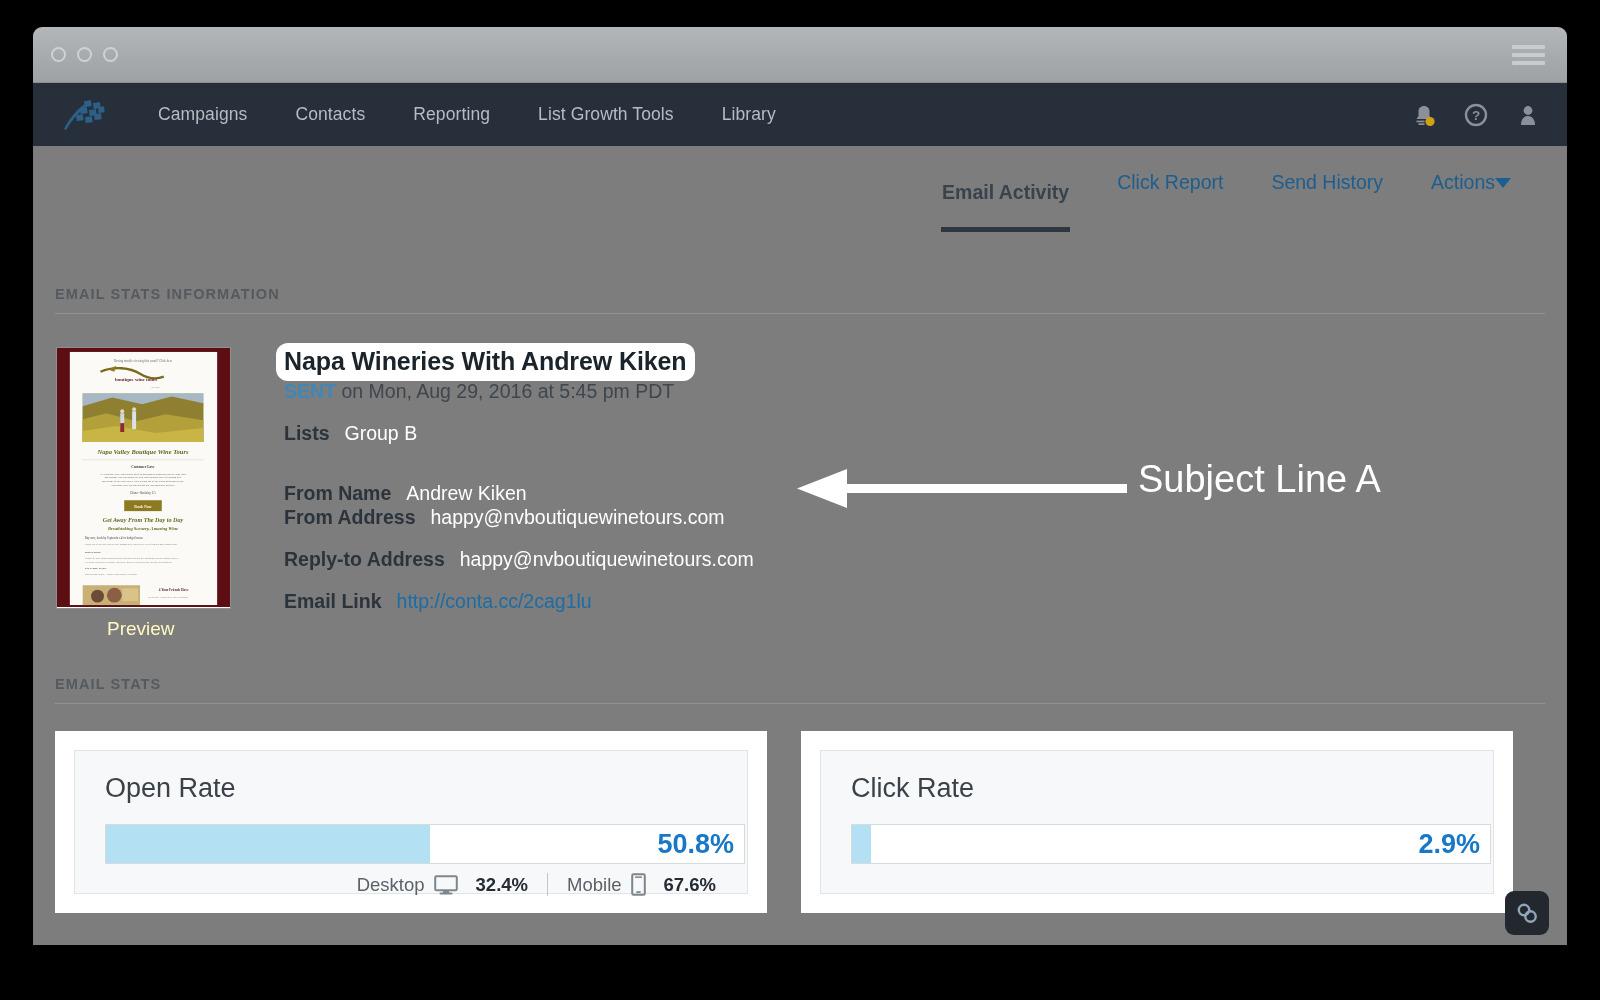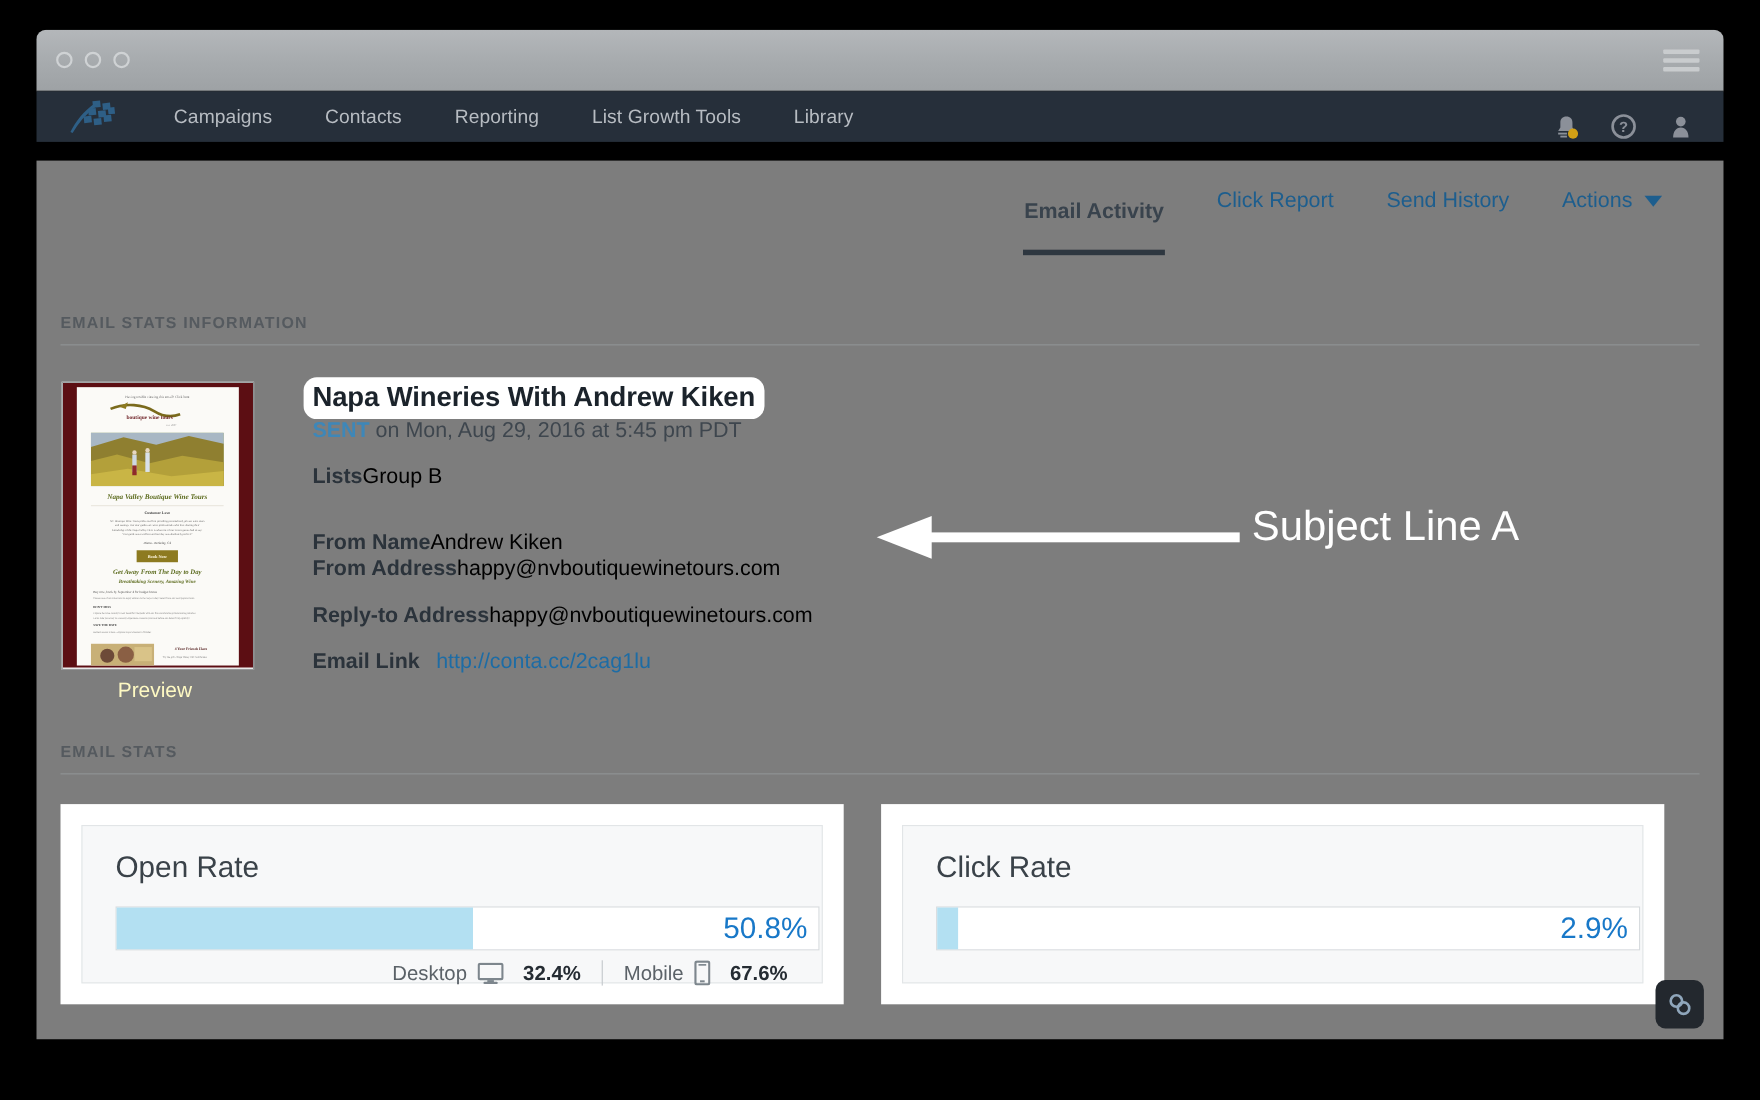--- a/index.html
+++ b/index.html
@@ -47,21 +47,21 @@
     display: flex; flex-direction: column; gap: 4px;
   }
   #hamburger span {
     display: block; width: 33px; height: 4px;
     background: #c9ccce; border-radius: 1px;
   }
 
   
   #navbar {
     position: absolute; left: 0; top: 56px;
-    width: 100%; height: 46px;
+    width: 100%; height: 63px;
     background: #262f3a;
     display: flex; align-items: center;
   }
   #logo { margin-left: 27px; width: 46px; height: 34px; display:block; }
   #navlinks { display: flex; align-items: center; margin-left: 28px; }
   .navlink {
     color: #b7bcc2; font-size: 17.5px; padding: 0 24px;
     white-space: nowrap; cursor: pointer; letter-spacing: .1px;
   }
   #navright {
@@ -102,21 +102,21 @@
     font-size: 19.5px; padding: 0 24px; cursor: pointer;
     position: relative; padding-bottom: 28px; white-space: nowrap;
   }
   .tab.link { color: #1d5e8e; }
   .tab.active { color: #39434d; font-weight: bold; margin-top: 10px; }
   .tab.active::after {
     content: ""; position: absolute;
     left: 23px; right: 23px; bottom: 0; height: 5px;
     background: #2e3740;
   }
-  .tab.actions { color: #1d5e8e; display: flex; align-items: center; gap: 11px; }
+  .tab.actions { color: #1d5e8e; display: flex; align-items: center; }
   .caret {
     width: 0; height: 0;
     border-left: 8px solid transparent;
     border-right: 8px solid transparent;
     border-top: 10px solid #1d5e8e;
     display: inline-block;
   }
 
   
   .sect-head {
@@ -158,21 +158,21 @@
     font-size: 19.5px; white-space: nowrap; color: #3e464e;
   }
   #sentline .sent { color: #3e87b8; font-weight: bold; }
 
   .kv {
     position: absolute; left: 251px;
     font-size: 19.5px; white-space: nowrap;
     color: #3e464e;
   }
   .kv b { color: #2b333b; font-weight: bold; }
-  .kv .val { color: #000000; }
+  .kv .val { color: #ffffff; margin-left: 15px; }
   .kv .valblue { color: #1d6ca5; margin-left: 15px; }
 
   
   .statcard {
     position: absolute; top: 585px;
     width: 712px; height: 182px;
     background: #ffffff;
     padding: 19px;
   }
   #card-open { left: 22px; }
@@ -192,21 +192,21 @@
     width: 640px; height: 40px;
     background: #ffffff;
     border: 1px solid #d7dbde;
   }
   .bar-fill {
     position: absolute; left: 0; top: 0; height: 100%;
     background: #b3e0f2;
   }
   .bar-val {
     position: absolute; right: 10px; top: 4px;
-    font-size: 27px; font-weight: normal; color: #1878c8;
+    font-size: 27px; font-weight: bold; color: #1878c8;
   }
   .device-row {
     position: absolute; right: 31px; top: 122px;
     display: flex; align-items: center;
     font-size: 18.5px; color: #4c545b;
   }
   .device-row .label { color: #5b6268; }
   .device-row .pct { font-weight: bold; color: #252c33; margin-left: 9px; }
   .device-ico { margin: 0 9px; display: block; }
   .vdiv { width: 1px; height: 23px; background: #c3c7cb; margin: 0 19px; }

